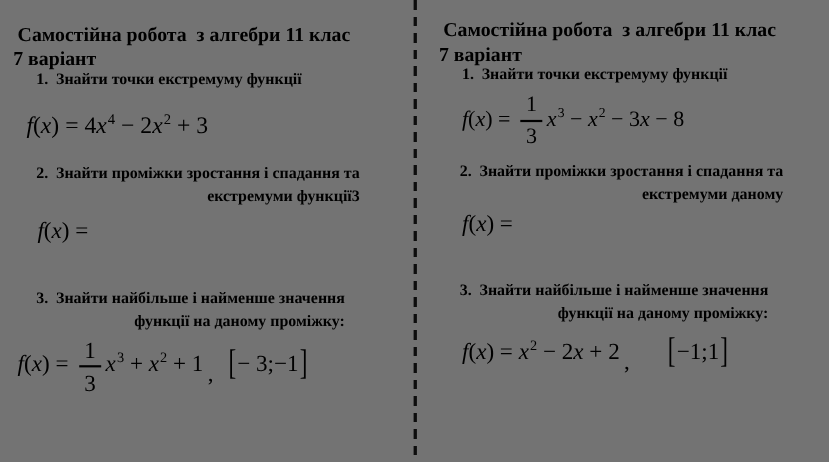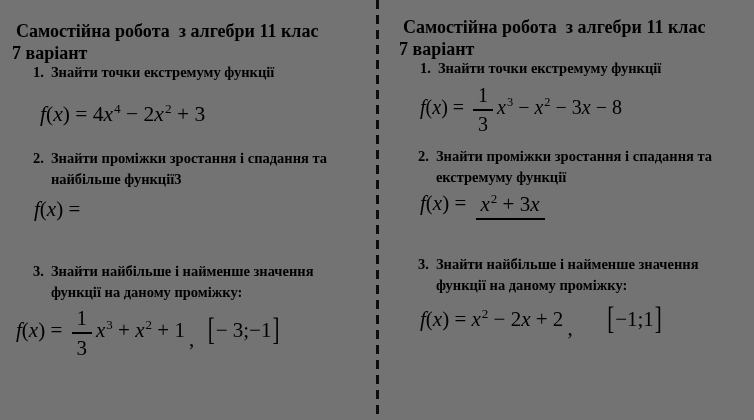--- a/index.html
+++ b/index.html
@@ -20,21 +20,21 @@
   .blk{position:absolute;}
   .keepsp{white-space:pre;}
   .wtitle{font-size:18px;font-weight:bold;line-height:22px;}
   .wtitle .t1{padding-left:4px;}
   .task{
     display:flex;align-items:flex-start;
     font-size:14.5px;font-weight:bold;line-height:21px;
     white-space:nowrap;
   }
   .task .tnum{flex:0 0 auto;margin-right:7px;}
-  .task .tlines{flex:0 0 auto;}
+  .task .tlines{flex:0 0 auto;text-align:right;}
   
   .formula{
     font-size:21px;font-weight:normal;line-height:1.25;
     white-space:nowrap;
   }
   .formula .mi{font-style:italic;white-space:pre;}
   .formula .mr{font-style:normal;white-space:pre;}
   .formula sup.ms{font-size:0.62em;line-height:0;margin-left:1px;}
   .formula .frac{
     display:inline-block;vertical-align:middle;text-align:center;
@@ -61,27 +61,27 @@
       <div class="t2">7 варіант</div>
     </div>
 
     <div class="blk task" style="left:33px;top:62px;">
       <span class="tnum">1.</span>
       <span class="tlines">
         <div>Знайти точки екстремуму функції</div>
       </span>
     </div>
 
-    <div class="blk formula" style="left:40px;top:101px;font-size:21.5px;"><i class="mi">f</i><span class="mr">(</span><i class="mi">x</i><span class="mr">) = 4</span><i class="mi">x</i><sup class="ms">4</sup><span class="mr"> − 2</span><i class="mi">x</i><sup class="ms">2</sup><span class="mr"> + 3</span></div>
+    <div class="blk formula" style="left:24px;top:101px;font-size:21.5px;"><i class="mi">f</i><span class="mr">(</span><i class="mi">x</i><span class="mr">) = 4</span><i class="mi">x</i><sup class="ms">4</sup><span class="mr"> − 2</span><i class="mi">x</i><sup class="ms">2</sup><span class="mr"> + 3</span></div>
 
     <div class="blk task" style="left:33px;top:148px;">
       <span class="tnum">2.</span>
       <span class="tlines">
         <div>Знайти проміжки зростання і спадання та</div>
-        <div>найбільше функції3</div>
+        <div>екстремуми функції3</div>
       </span>
     </div>
 
     <div class="blk formula" style="left:34px;top:196px;"><i class="mi">f</i><span class="mr">(</span><i class="mi">x</i><span class="mr">) = </span><span class="frac"></span></div>
 
     <div class="blk task" style="left:33px;top:261px;">
       <span class="tnum">3.</span>
       <span class="tlines">
         <div>Знайти найбільше і найменше значення</div>
         <div>функції на даному проміжку:</div>
@@ -103,25 +103,25 @@
         <div>Знайти точки екстремуму функції</div>
       </span>
     </div>
 
     <div class="blk formula" style="left:420px;top:83px;font-size:20px;"><i class="mi">f</i><span class="mr">(</span><i class="mi">x</i><span class="mr">) = </span><span class="frac"><span class="fr-n"><span class="mr">1</span></span><span class="fr-d"><span class="mr">3</span></span></span><i class="mi">x</i><sup class="ms">3</sup><span class="mr"> − </span><i class="mi">x</i><sup class="ms">2</sup><span class="mr"> − 3</span><i class="mi">x</i><span class="mr"> − 8</span></div>
 
     <div class="blk task" style="left:418px;top:146px;">
       <span class="tnum">2.</span>
       <span class="tlines">
         <div>Знайти проміжки зростання і спадання та</div>
-        <div>екстремуму функції</div>
+        <div>екстремуми даному</div>
       </span>
     </div>
 
-    <div class="blk formula" style="left:420px;top:190px;"><i class="mi">f</i><span class="mr">(</span><i class="mi">x</i><span class="mr">) = </span><span class="frac"><span class="fr-n"><i class="mi">x</i><sup class="ms">2</sup><span class="mr"> + 3</span><i class="mi">x</i></span></span></div>
+    <div class="blk formula" style="left:420px;top:190px;"><i class="mi">f</i><span class="mr">(</span><i class="mi">x</i><span class="mr">) = </span><span class="frac"></span></div>
 
     <div class="blk task" style="left:418px;top:254px;">
       <span class="tnum">3.</span>
       <span class="tlines">
         <div>Знайти найбільше і найменше значення</div>
         <div>функції на даному проміжку:</div>
       </span>
     </div>
 
     <div class="blk formula" style="left:420px;top:306px;"><i class="mi">f</i><span class="mr">(</span><i class="mi">x</i><span class="mr">) = </span><i class="mi">x</i><sup class="ms">2</sup><span class="mr"> − 2</span><i class="mi">x</i><span class="mr"> + 2</span><span class="mc">,</span><span class="mr">      </span><span class="mb">[</span><span class="mr">−1;1</span><span class="mb">]</span></div>

